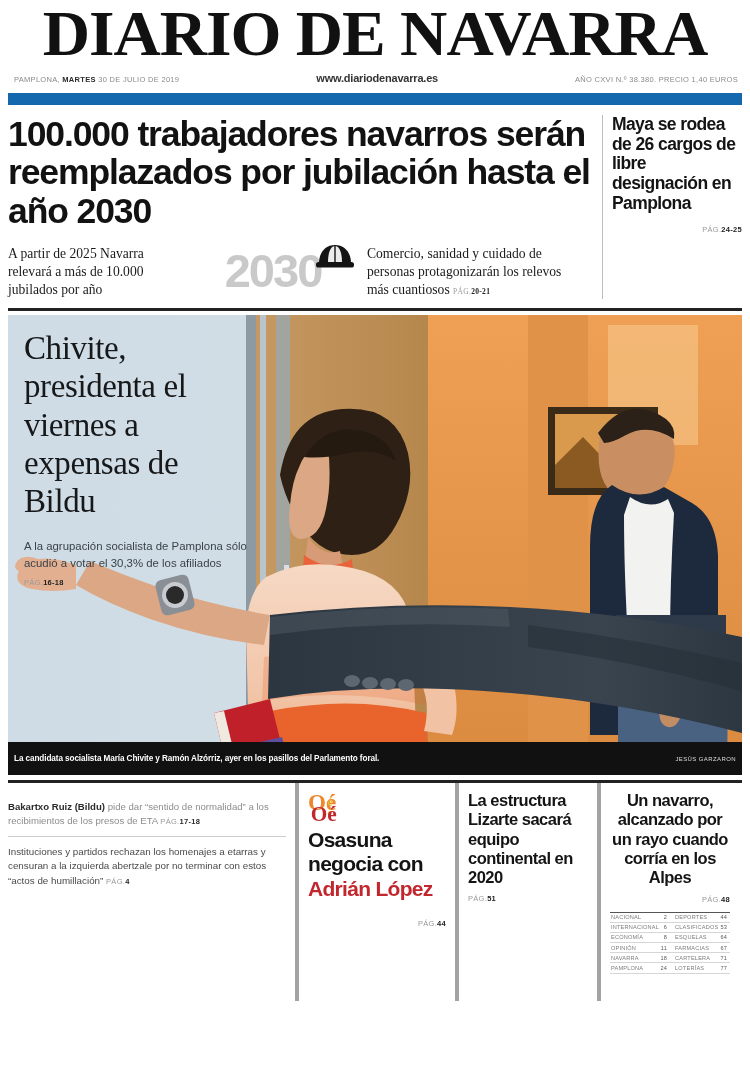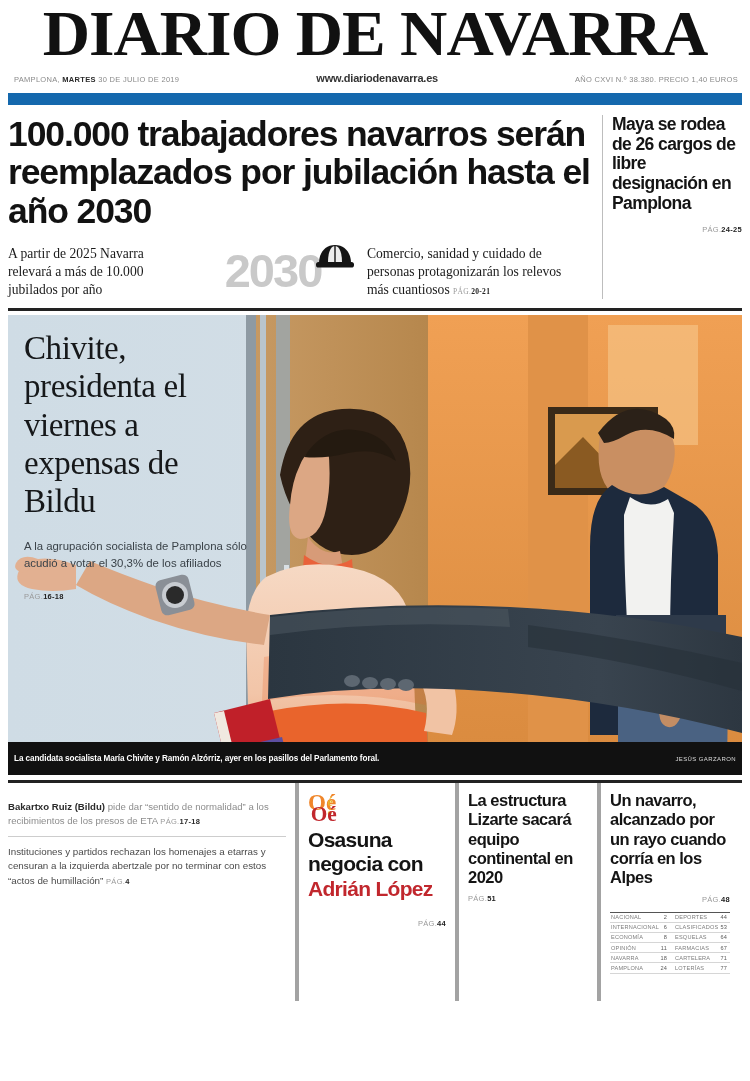--- a/index.html
+++ b/index.html
@@ -88,21 +88,21 @@
     position:absolute; left:16px; top:14px; width:225px; z-index:5;
   }
   .feature-headline {
     font-family:"Liberation Serif", serif;
     font-size:33px; line-height:1.16; color:#16181a;
     letter-spacing:-0.4px;
   }
   .feature-sub {
     margin-top:18px; font-size:11.4px; line-height:1.42; color:#3a4248;
   }
-  .feature-pag { margin-top:21px; }
+  .feature-pag { margin-top:7px; }
   .caption-bar {
     position:absolute; left:0; right:0; bottom:0; height:33px;
     background:#111; color:#fff; display:flex; align-items:center;
     justify-content:space-between; padding:0 6px;
   }
   .caption-text { font-size:8.2px; font-weight:bold; letter-spacing:-0.1px; }
   .caption-credit { font-size:6px; letter-spacing:0.4px; color:#ddd; }
 
   .rule-dark2 { height:3px; background:#222; margin:5px 8px 0 8px; }
 
@@ -137,21 +137,21 @@
     font-weight:bold; font-size:16.5px; line-height:1.17;
     letter-spacing:-0.5px; color:#141414;
   }
   .lizarte-sub { margin-top:8px; font-size:9.3px; line-height:1.4; color:#8d8d8d; }
   .lizarte-sub b { color:#2b2b2b; font-weight:bold; }
   .lizarte-pag { margin-top:6px; text-align:left; }
 
   .col-rayo { width:142px; }
   .rayo-headline {
     font-weight:bold; font-size:16.5px; line-height:1.17;
-    letter-spacing:-0.5px; color:#141414;
+    letter-spacing:-0.5px; color:#141414;text-align:center;
   }
   .rayo-pag { margin-top:7px; text-align:right; }
 
   
   .index-tbl {
     margin-top:8px; border-top:1.5px solid #555; display:flex; gap:0;
     font-size:5.6px; color:#7d7d7d; letter-spacing:0.2px;
   }
   .index-half { flex:1; }
   .index-row {

